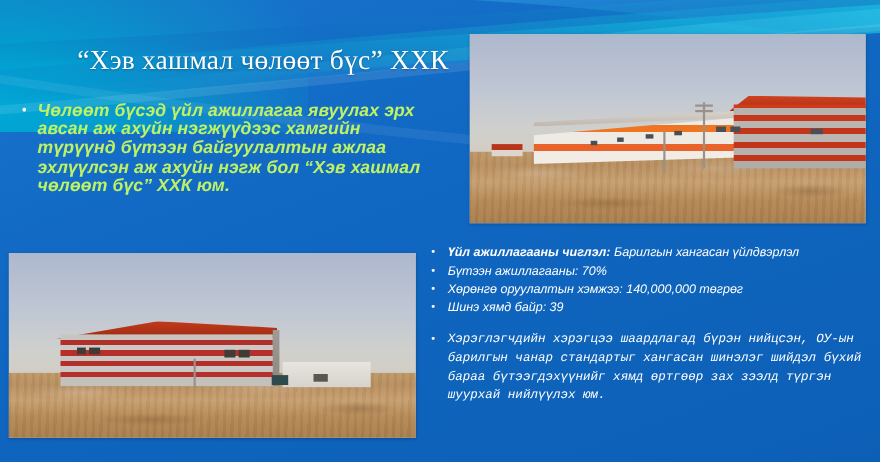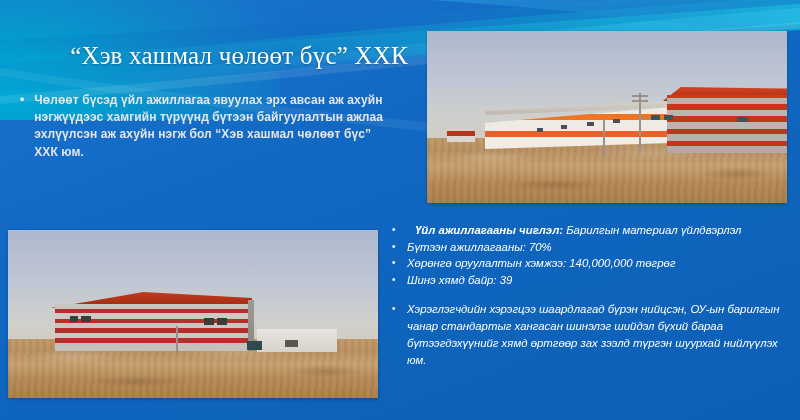--- a/index.html
+++ b/index.html
@@ -61,25 +61,26 @@
     gap: 10px;
   }
   .bullet-dot {
     color: #ffffff;
     font-size: 12px;
     line-height: 17px;
     flex: 0 0 auto;
     padding-left: 4px;
   }
   .left-body-text {
-    color: #e5e5e5;
-    font-size: 12px;
+    color: #bef264;
+    font-size: 16px;
     font-weight: bold;
     line-height: 17.2px;
     letter-spacing: 0.1px;
+    font-style: italic;
   }
 
   
   .photo {
     position: absolute;
     overflow: hidden;
     background: #b9c3d6;
     box-shadow: 0 1px 3px rgba(0,0,0,0.25);
   }
   .photo-tr { left: 427px; top: 31px; width: 360px; height: 172px; }
@@ -192,32 +193,33 @@
     line-height: 16.6px;
     font-style: italic;
   }
   .info-line .b {
     flex: 0 0 9px;
     font-size: 10px;
     line-height: 16.6px;
     font-style: normal;
   }
   .info-line .t { flex: 1 1 auto; }
-  .k-bold { font-weight: bold; margin-left: 8px; }
+  .k-bold { font-weight: bold; }
   .gap-row { height: 13px; }
   .goal-head {
     font-size: 11.4px;
     line-height: 16.6px;
     font-style: italic;
     padding-left: 15px;
   }
   .goal-para {
     font-size: 11.4px;
     line-height: 16.8px;
     font-style: italic;
+    font-family: Liberation Mono, monospace;
   }
 </style>
 </head>
 <body>
 
 <div class="slide">
 
   <div class="bg-base"></div>
   <div class="bg-corner-teal"></div>
 
@@ -311,21 +313,21 @@
       <div class="bl-win" style="left:209px; top:88px; width:10px; height:7px;"></div>
       <div class="bl-veh" style="left:239px; top:111px; width:15px; height:9px;"></div>
       <div class="pole" style="left:168px; top:96px; height:26px;"></div>
     </div>
   </div>
 
   <div class="right-block">
 
     <div class="info-line">
       <span class="b">•</span>
-      <span class="t"><span class="k-bold">Үйл ажиллагааны чиглэл:</span><span> Барилгын материал үйлдвэрлэл</span></span>
+      <span class="t"><span class="k-bold">Үйл ажиллагааны чиглэл:</span><span> Барилгын хангасан үйлдвэрлэл</span></span>
     </div>
 
     <div class="info-line">
       <span class="b">•</span>
       <span class="t"><span>Бүтээн ажиллагааны:</span><span> 70%</span></span>
     </div>
 
     <div class="info-line">
       <span class="b">•</span>
       <span class="t"><span>Хөрөнгө оруулалтын хэмжээ:</span><span> 140,000,000 төгрөг</span></span>

